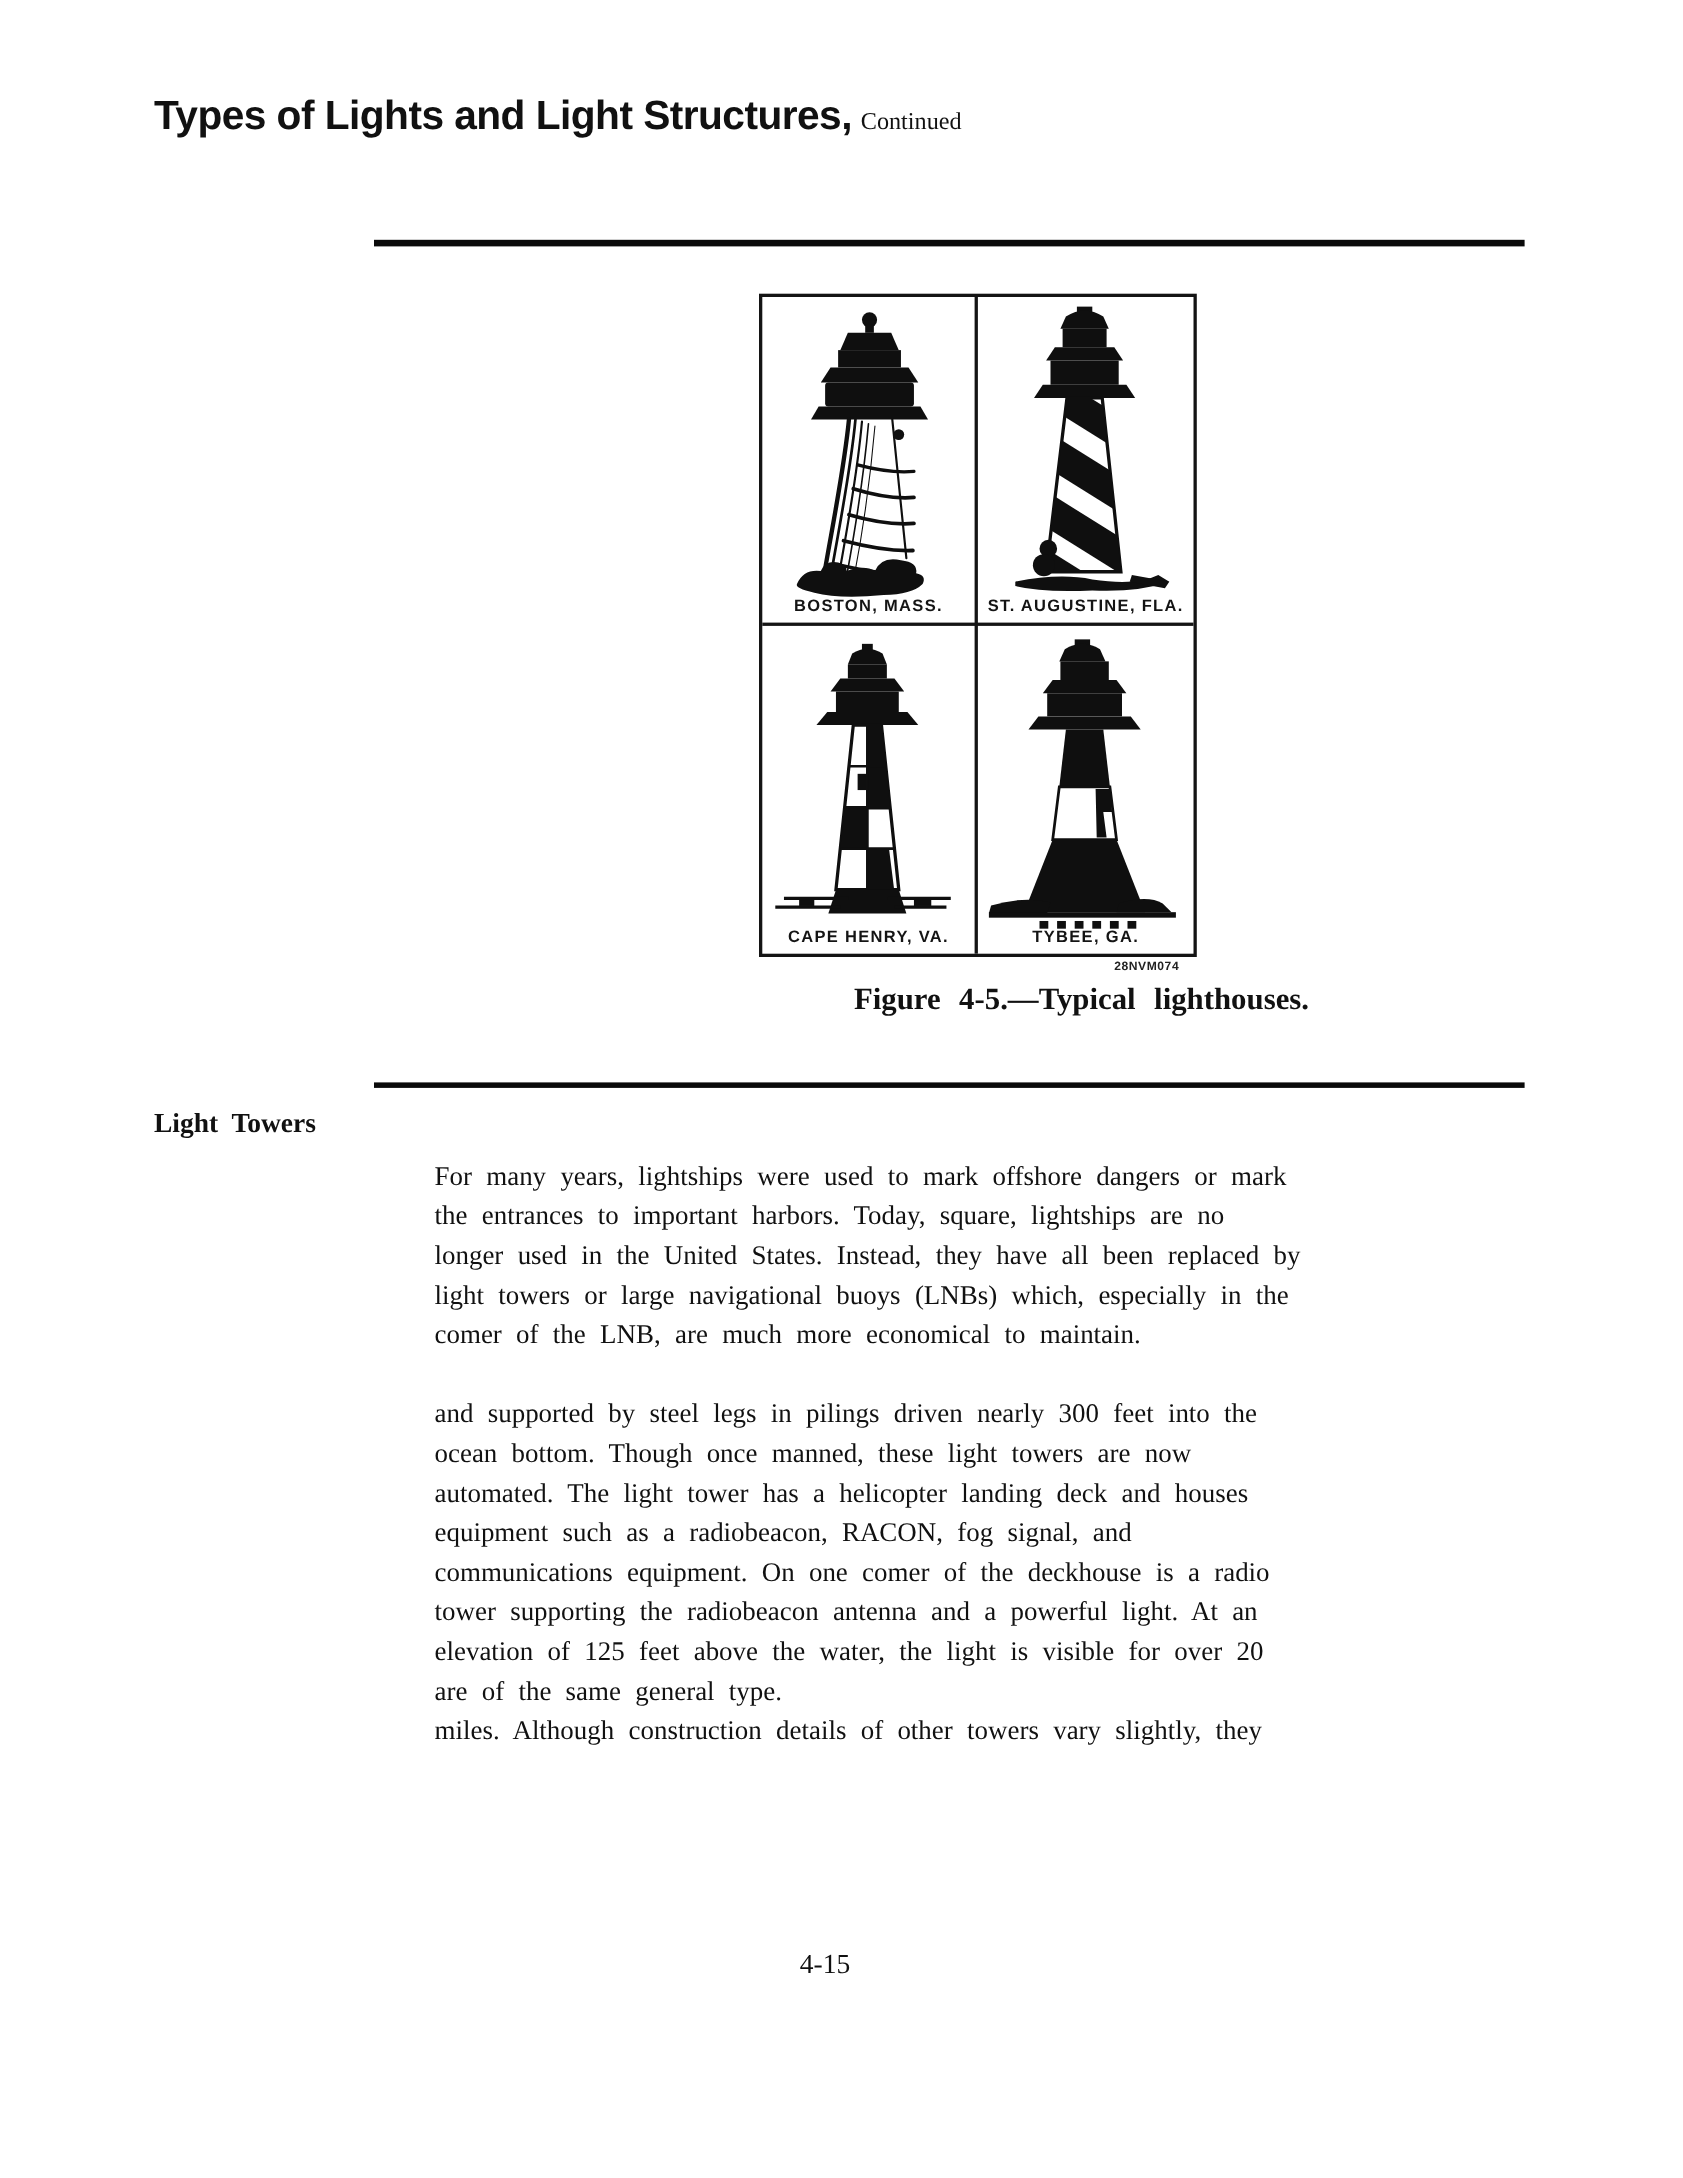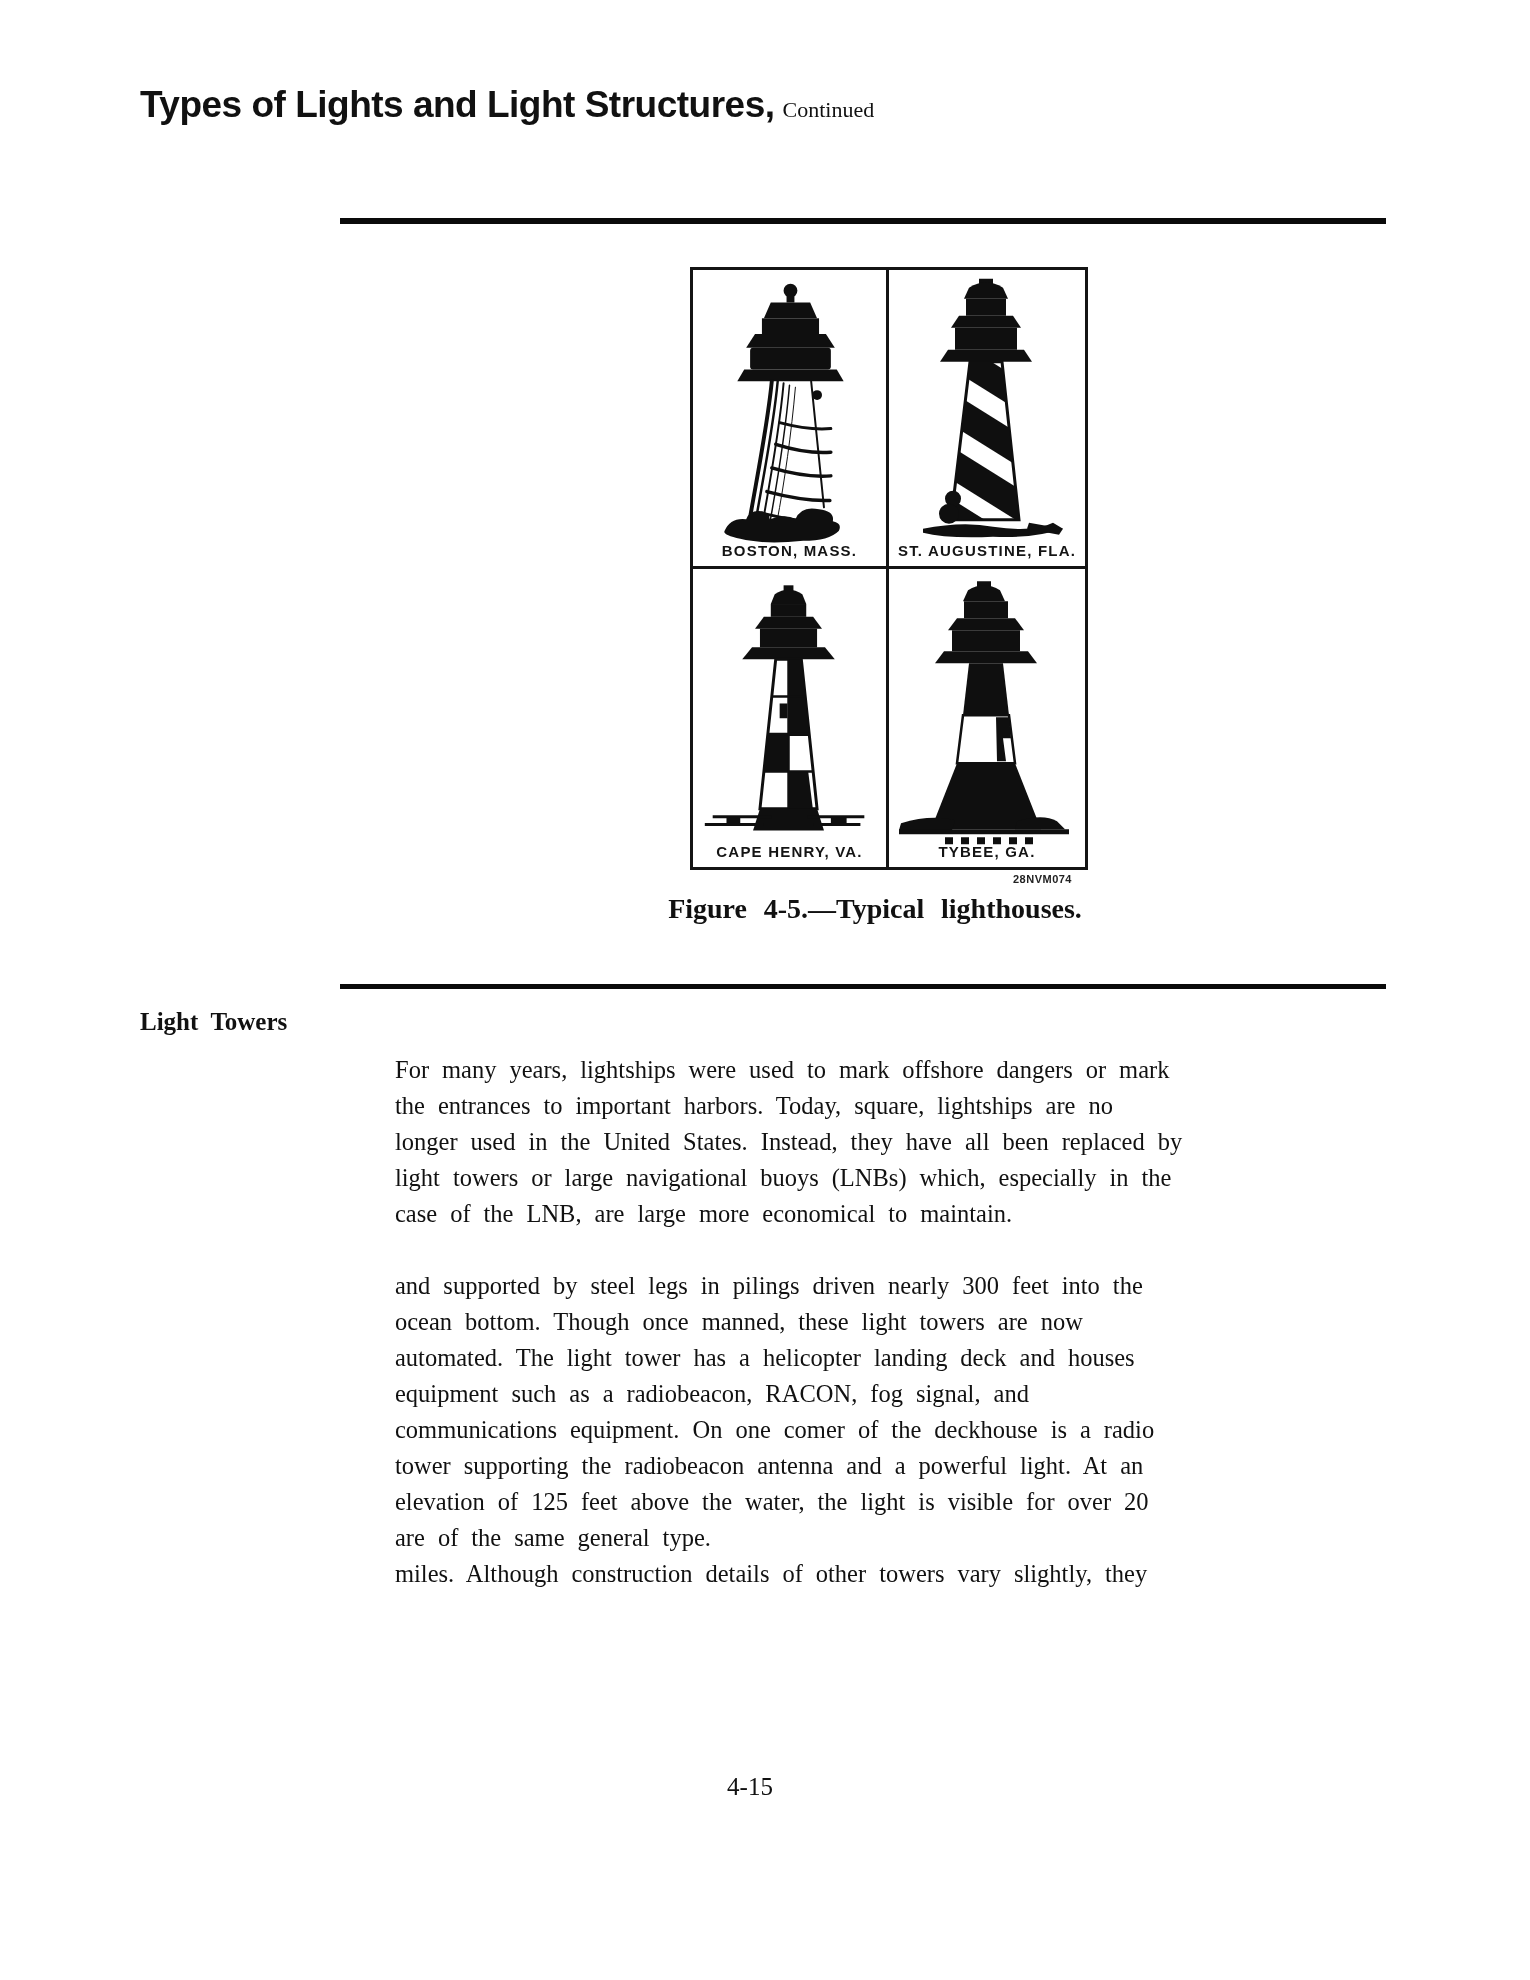--- a/index.html
+++ b/index.html
@@ -49,21 +49,21 @@
     color:#141414;white-space:nowrap;
   }
   .fig-credit{
     position:absolute;left:674px;top:873px;width:398px;
     text-align:right;
     font-family:"Liberation Sans", sans-serif;
     font-weight:bold;font-size:11px;letter-spacing:0.5px;color:#222;
   }
   .fig-caption{
     position:absolute;left:560px;top:893px;width:630px;
-    text-align:center;
+    text-align:right;
     font-weight:bold;font-size:28px;word-spacing:0.35em;
     white-space:nowrap;
   }
   .side-heading{
     position:absolute;left:140px;top:1008px;
     font-weight:bold;font-size:25px;word-spacing:0.25em;
     white-space:nowrap;
   }
   .body-text{
     position:absolute;left:395px;top:1004px;width:925px;
@@ -232,21 +232,21 @@
   <div class="rule rule-mid"></div>
 
   <div class="side-heading">Light Towers</div>
 
   <div class="body-text">
     <div class="para">
       <div class="line">For many years, lightships were used to mark offshore dangers or mark</div>
       <div class="line">the entrances to important harbors. Today, square, lightships are no</div>
       <div class="line">longer used in the United States. Instead, they have all been replaced by</div>
       <div class="line">light towers or large navigational buoys (LNBs) which, especially in the</div>
-      <div class="line">case of the LNB, are large more economical to maintain.</div>
+      <div class="line">comer of the LNB, are much more economical to maintain.</div>
     </div>
     <div class="para">
       <div class="line">and supported by steel legs in pilings driven nearly 300 feet into the</div>
       <div class="line">ocean bottom. Though once manned, these light towers are now</div>
       <div class="line">automated. The light tower has a helicopter landing deck and houses</div>
       <div class="line">equipment such as a radiobeacon, RACON, fog signal, and</div>
       <div class="line">communications equipment. On one comer of the deckhouse is a radio</div>
       <div class="line">tower supporting the radiobeacon antenna and a powerful light. At an</div>
       <div class="line">elevation of 125 feet above the water, the light is visible for over 20</div>
       <div class="line">are of the same general type.</div>

